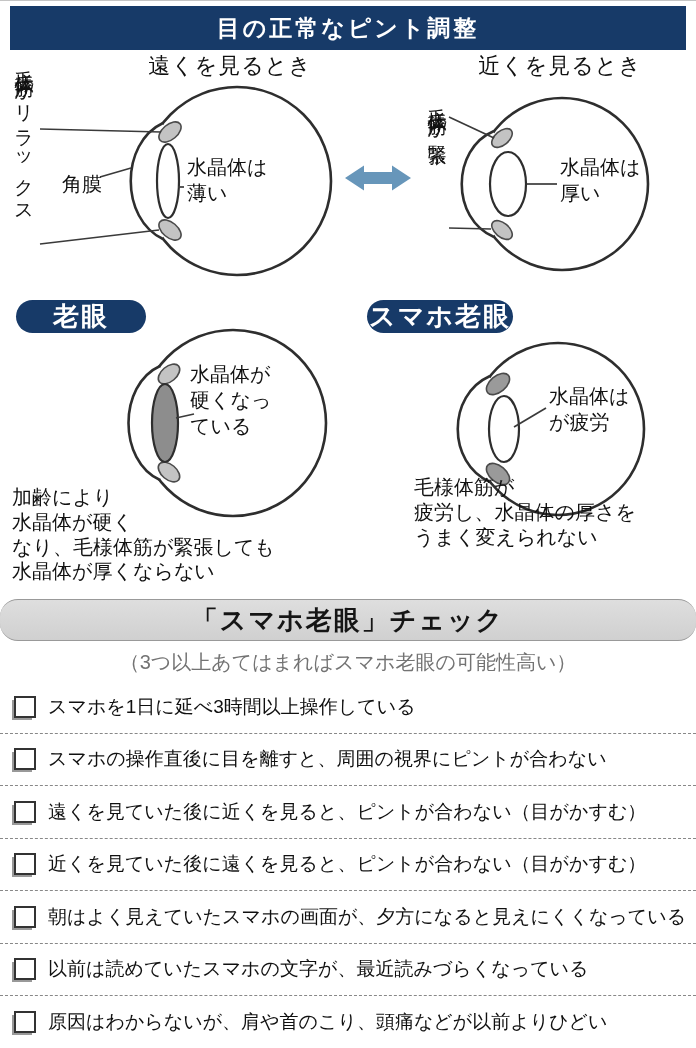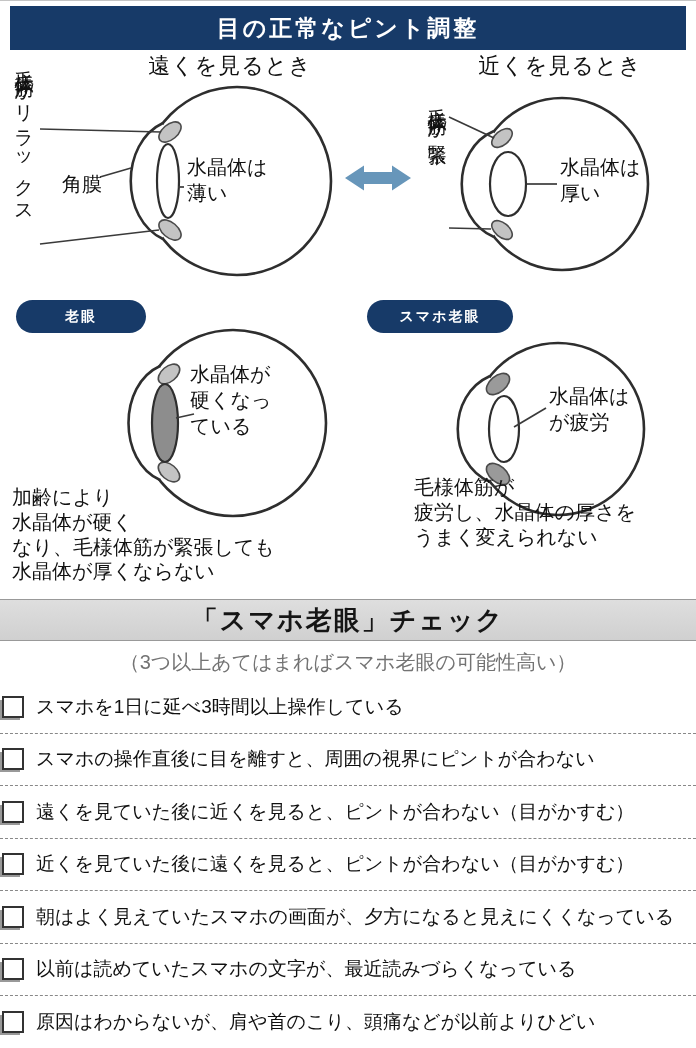--- a/index.html
+++ b/index.html
@@ -32,42 +32,42 @@
 
   .pre { white-space:pre-line; }
   .lens-label { position:absolute; font-size:20px; line-height:1.3; }
   .lens-far    { left:187px; top:153px; }
   .lens-near   { left:560px; top:153px; }
   .lens-presby { left:190px; top:360px; }
   .muscle-sp   { left:549px; top:382px; }
 
   .badge {
     position:absolute; top:299px; height:33px; background:var(--navy); color:#fff;
-    font-size:14px; font-weight:bold; display:flex; align-items:center; justify-content:center;
+    font-size:26px; font-weight:bold; display:flex; align-items:center; justify-content:center;
     border-radius:17px; letter-spacing:2px;
   }
   .badge-presbyopia { left:16px;  width:130px; }
   .badge-sp         { left:367px; width:146px; }
 
   .desc { position:absolute; font-size:20px; line-height:1.24; }
   .desc-left  { left:12px;  top:484px; }
   .desc-right { left:414px; top:474px; }
 
   .section2-bar {
     position:absolute; left:0; top:598px; width:696px; height:42px;
     background:linear-gradient(#dedede, var(--bar));
     border-top:1px solid #999; border-bottom:1px solid #999; box-sizing:border-box;
     display:flex; align-items:center; justify-content:center;
-    font-size:26px; font-weight:bold; letter-spacing:2px; color:#151515;
+    font-size:26px; font-weight:bold; letter-spacing:2px; color:#151515;border-radius:18px;
   }
   .subtitle { position:absolute; left:0; top:648px; width:696px; text-align:center; font-size:20px; color:#737373; }
 
   .checklist { position:absolute; left:0; top:680px; width:696px; }
   .check-row {
-    display:flex; align-items:center; height:52.5px; padding-left:2px;
+    display:flex; align-items:center; height:52.5px; padding-left:14px;
     border-bottom:1px dashed #888; box-sizing:border-box;
   }
   .check-row:last-child { border-bottom:none; }
   .checkbox {
     width:18px; height:18px; border:2px solid #333; background:#fff;
     box-shadow:-3px 3px 0 -1px #999; margin-right:12px; flex:none;
   }
   .check-label { font-size:19px; color:#101010; }
 </style>
 </head>

